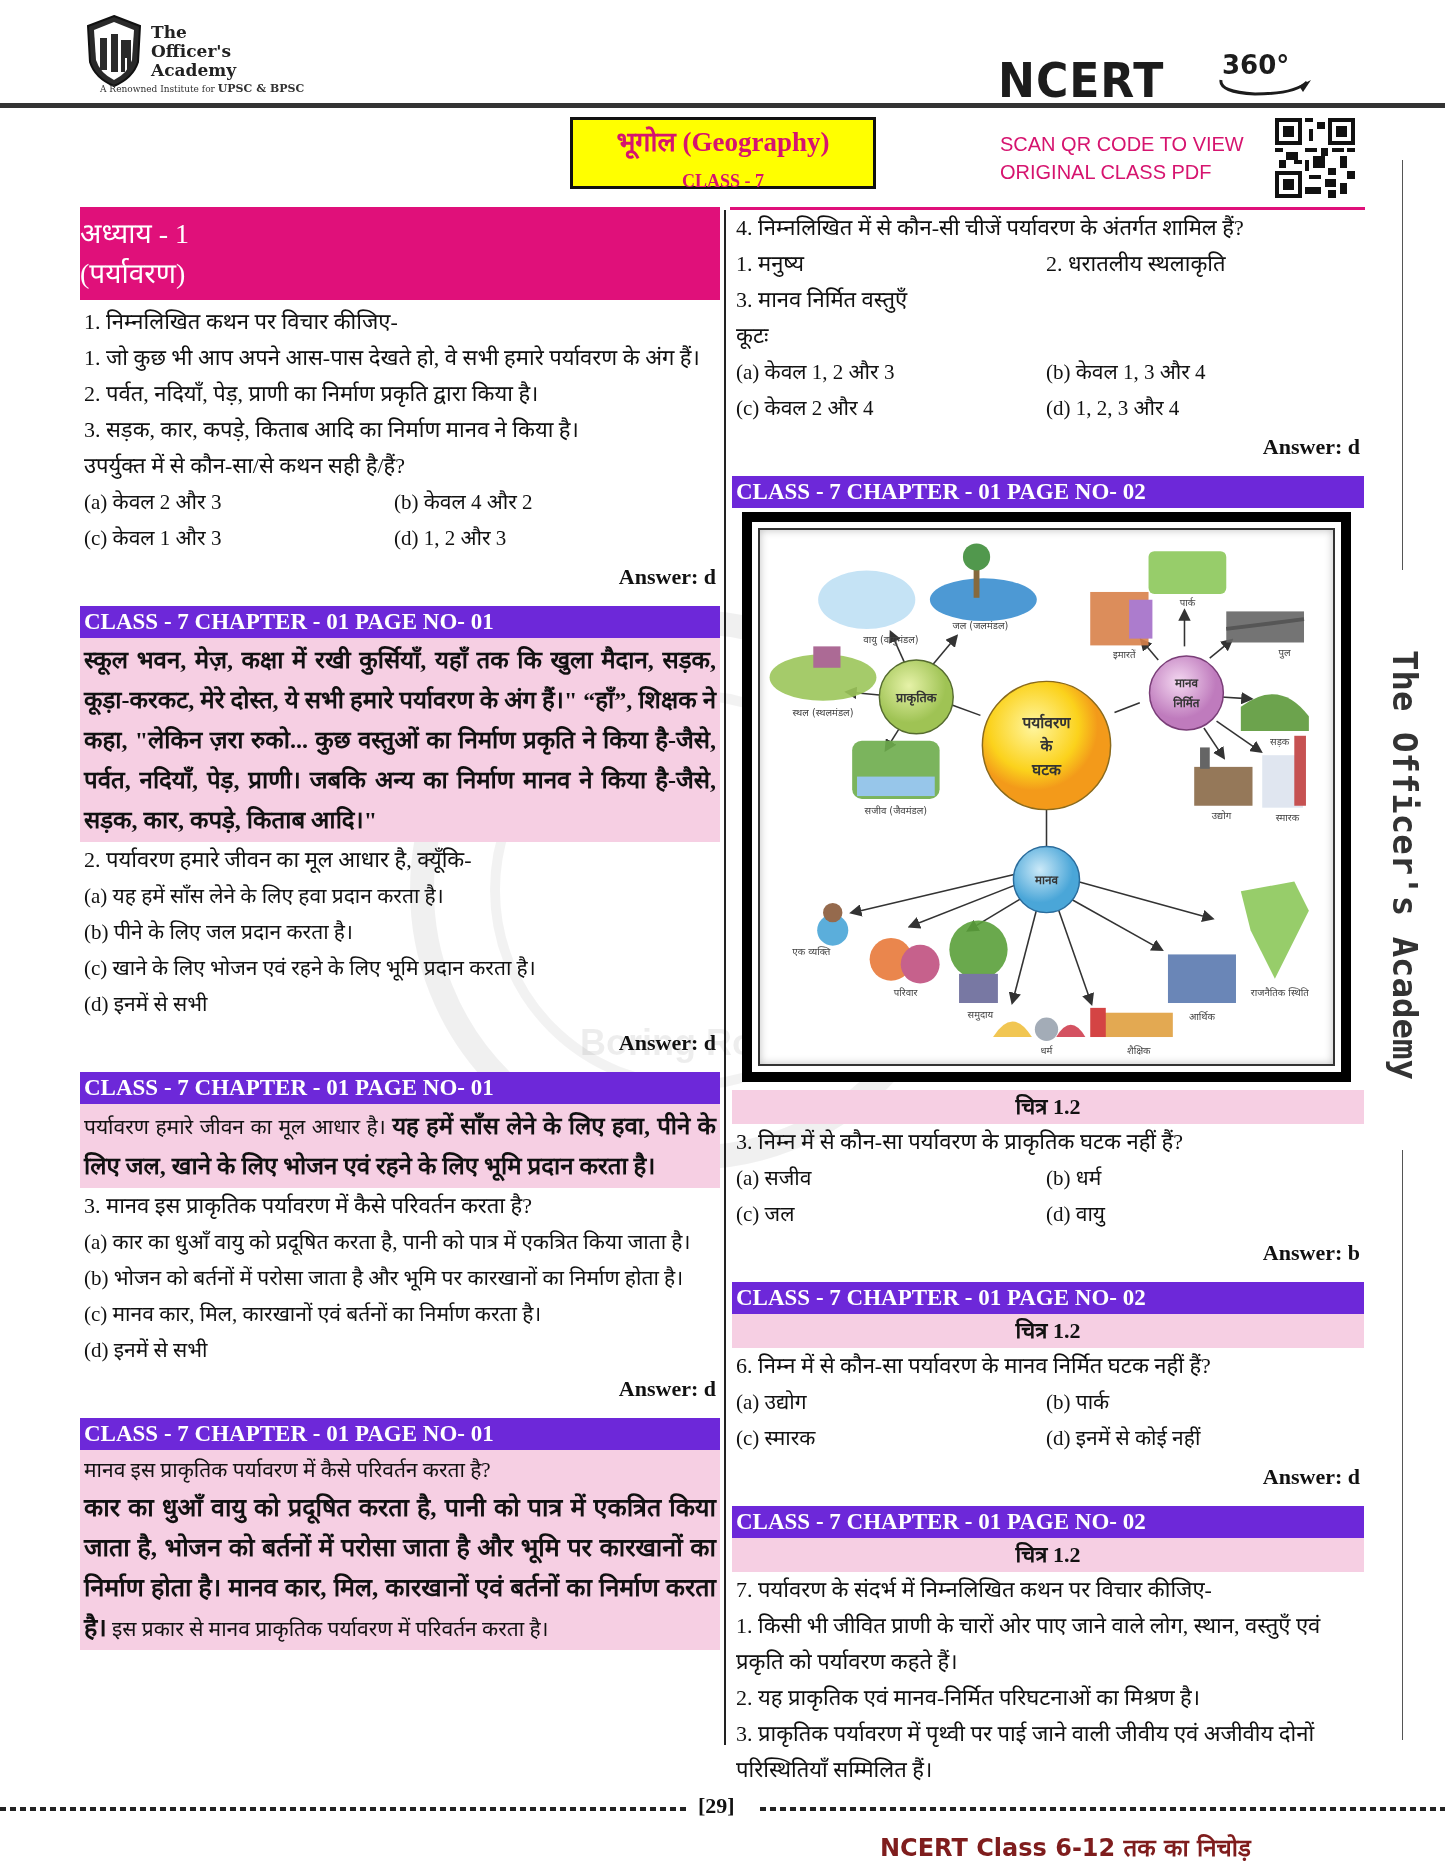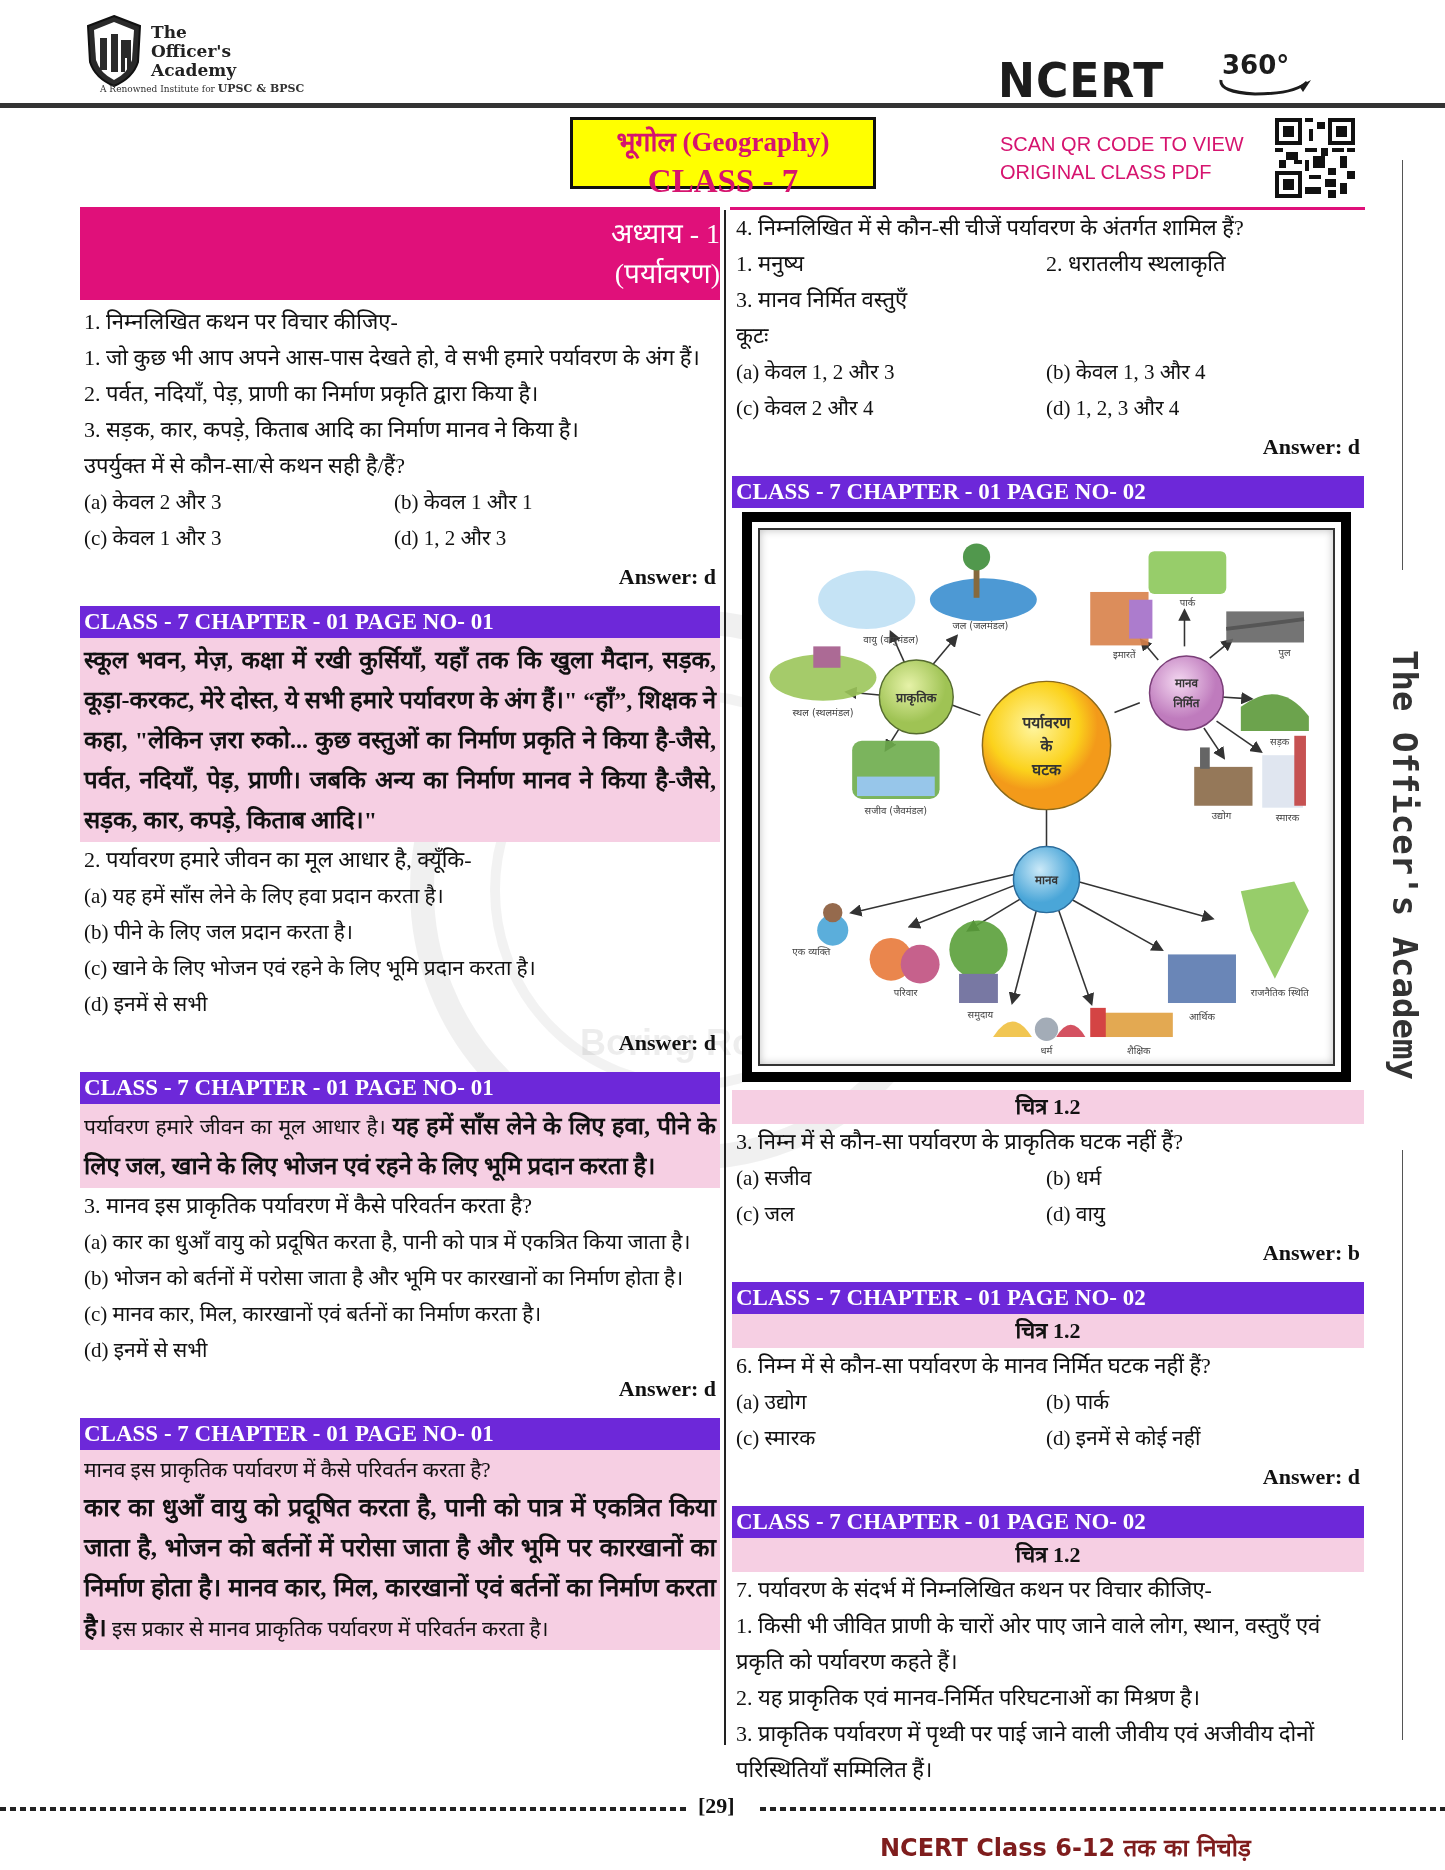--- a/index.html
+++ b/index.html
@@ -12,38 +12,38 @@
   .logo-text { margin-left: 8px; font-family: "DejaVu Serif", serif; font-size: 17px; line-height: 19px; color: #222; font-weight: bold; }
   .logo-tag { position: absolute; left: 100px; top: 82px; font-family: "DejaVu Serif", serif; font-size: 9px; color: #333; white-space: nowrap; }
   .logo-tag b { font-size: 11px; }
   .brand { position: absolute; left: 998px; top: 52px; font-family: "DejaVu Sans", sans-serif; font-weight: bold; font-size: 48px; letter-spacing: 1px; color: #1c1c1c; transform: scaleX(0.92); transform-origin: left; }
   .brand-360 { position: absolute; left: 1222px; top: 50px; font-family: "DejaVu Sans", sans-serif; font-weight: bold; font-size: 26px; color: #1c1c1c; }
   .brand-arc { position: absolute; left: 1215px; top: 72px; width: 100px; height: 26px; }
   .top-rule { position: absolute; left: 0; top: 103px; width: 1445px; height: 5px; background: #333; }
 
   .subject-box { position: absolute; left: 570px; top: 117px; width: 306px; height: 72px; background: #ffff00; border: 3px solid #111; text-align: center; color: #d6146f; font-weight: bold; }
   .subject-box .l1 { font-size: 27px; line-height: 40px; margin-top: 2px; }
-  .subject-box .l2 { font-size: 33px; line-height: 38px; }
+  .subject-box .l2 { font-size: 18px; line-height: 38px; }
   .qr-text { position: absolute; left: 1000px; top: 130px; font-family: "Liberation Sans", sans-serif; font-size: 20px; line-height: 28px; color: #d6146f; }
   .qr { position: absolute; left: 1275px; top: 118px; width: 80px; height: 80px; }
 
   .magenta-rule-l { position: absolute; left: 80px; top: 207px; width: 640px; height: 3px; background: #e0107a; }
   .magenta-rule-r { position: absolute; left: 730px; top: 207px; width: 635px; height: 3px; background: #e0107a; }
   .col-divider { position: absolute; left: 724px; top: 210px; width: 2px; height: 1535px; background: #222; }
   .vertical-brand-line1 { position: absolute; left: 1402px; top: 160px; width: 1px; height: 410px; background: #555; }
   .vertical-brand-line2 { position: absolute; left: 1402px; top: 1150px; width: 1px; height: 590px; background: #555; }
   .vertical-brand { position: absolute; left: 1375px; top: 580px; width: 60px; height: 570px; display: flex; align-items: center; justify-content: center; }
   .vertical-brand span { display: block; transform: rotate(90deg); white-space: nowrap; font-family: "DejaVu Sans Mono", monospace; font-weight: bold; font-size: 34px; color: #333; }
 
   
   .col { position: absolute; top: 210px; }
   .col-left { left: 80px; width: 640px; }
   .col-right { left: 732px; width: 632px; }
 
-  .chapter-band { background: #e0107a; color: #fff; text-align: right; font-size: 28px; line-height: 40px; padding: 4px 0 6px; margin-bottom: 4px; }
+  .chapter-band { background: #e0107a; color: #fff; text-align: left; font-size: 28px; line-height: 40px; padding: 4px 0 6px; margin-bottom: 4px; }
   .hdr { background: #6d28d9; color: #fff; font-weight: bold; font-size: 23px; line-height: 32px; padding: 0 4px; margin-top: 12px; }
   .pink { background: #f6cfe3; padding: 2px 4px; }
   .q { font-weight: normal; font-size: 22px; line-height: 36px; padding: 0 4px; }
   .opt { font-size: 21px; line-height: 36px; padding: 0 4px; }
   .opts-grid { display: grid; grid-template-columns: 310px 1fr; padding: 0 4px; }
   .opts-grid .opt { padding: 0; }
   .ans { text-align: right; font-weight: bold; font-size: 22px; line-height: 34px; padding-right: 4px; margin-top: 4px; }
   .big { font-weight: bold; font-size: 24px; line-height: 40px; text-align: justify; }
   .norm { font-size: 21px; line-height: 36px; }
   .fig-cap { background: #f6cfe3; text-align: center; font-weight: bold; font-size: 22px; line-height: 34px; }
@@ -156,21 +156,21 @@
   </div>
 
   <div>
     <div class="q">1. निम्नलिखित कथन पर विचार कीजिए-</div>
     <div class="q">1. जो कुछ भी आप अपने आस-पास देखते हो, वे सभी हमारे पर्यावरण के अंग हैं।</div>
     <div class="q">2. पर्वत, नदियाँ, पेड़, प्राणी का निर्माण प्रकृति द्वारा किया है।</div>
     <div class="q">3. सड़क, कार, कपड़े, किताब आदि का निर्माण मानव ने किया है।</div>
     <div class="q">उपर्युक्त में से कौन-सा/से कथन सही है/हैं?</div>
     <div class="opts-grid">
       <div class="opt">(a) केवल 2 और 3</div>
-      <div class="opt">(b) केवल 1 और 1</div>
+      <div class="opt">(b) केवल 4 और 2</div>
       <div class="opt">(c) केवल 1 और 3</div>
       <div class="opt">(d) 1, 2 और 3</div>
     </div>
     <div class="ans">Answer: d</div>
   </div>
 
   <div class="hdr">CLASS - 7 CHAPTER - 01 PAGE NO- 01</div>
   <div class="pink big">स्कूल भवन, मेज़, कक्षा में रखी कुर्सियाँ, यहाँ तक कि खुला मैदान, सड़क, कूड़ा-करकट, मेरे दोस्त, ये सभी हमारे पर्यावरण के अंग हैं।" “हाँ”, शिक्षक ने कहा, "लेकिन ज़रा रुको... कुछ वस्तुओं का निर्माण प्रकृति ने किया है-जैसे, पर्वत, नदियाँ, पेड़, प्राणी। जबकि अन्य का निर्माण मानव ने किया है-जैसे, सड़क, कार, कपड़े, किताब आदि।"</div>
 
   <div>

